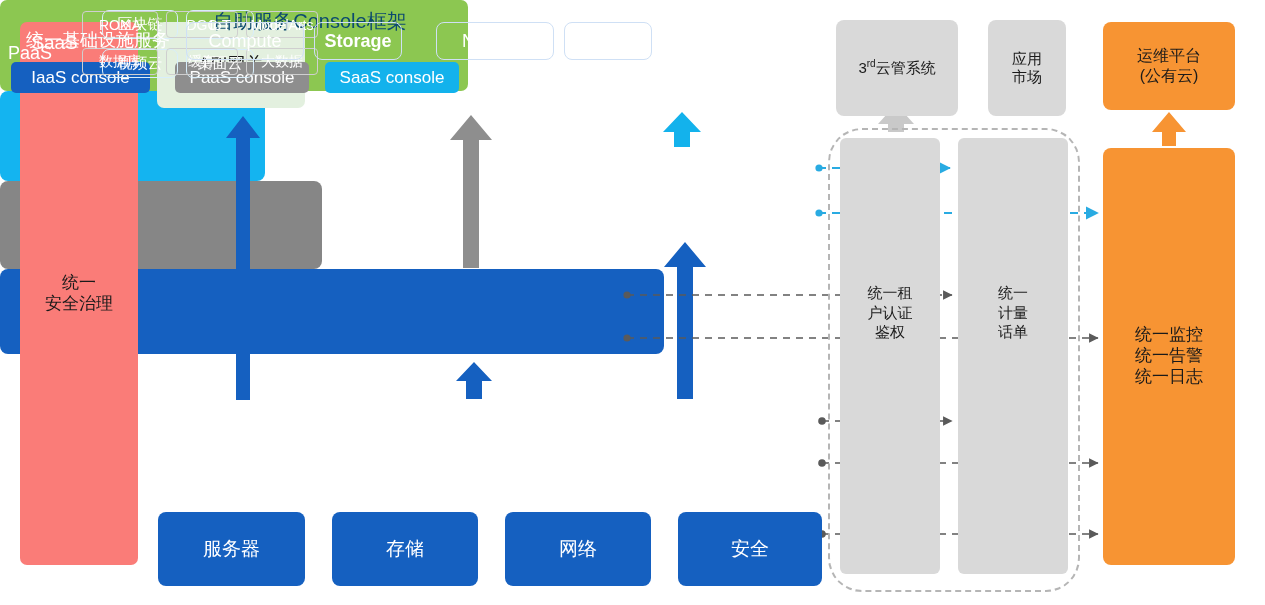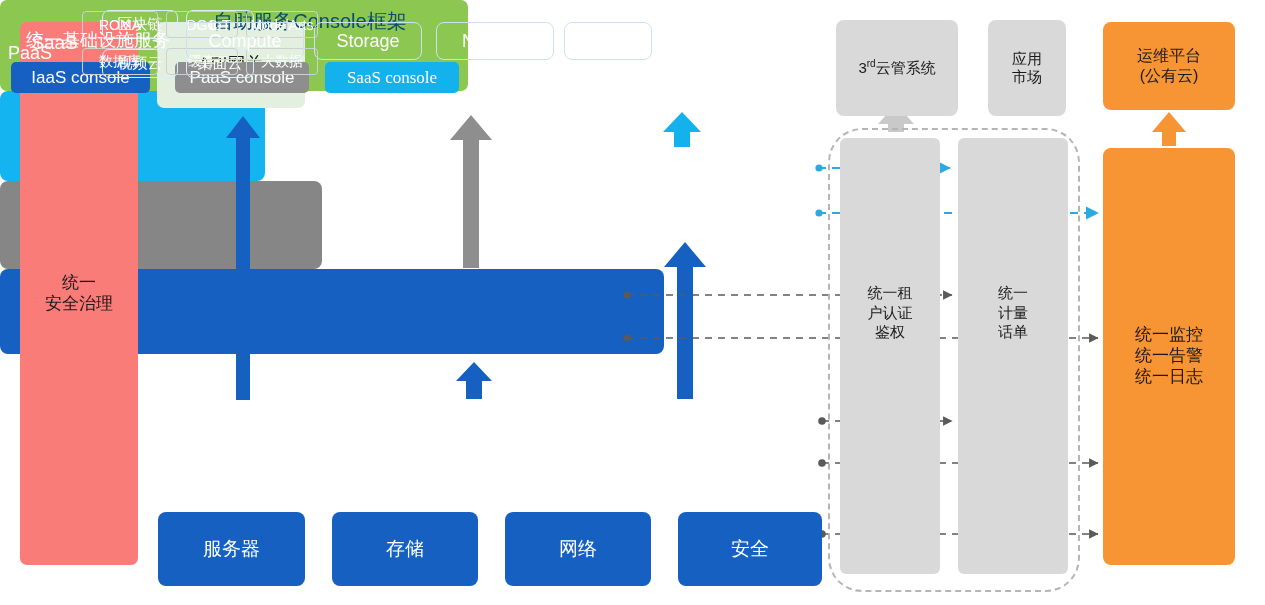--- a/index.html
+++ b/index.html
@@ -22,21 +22,21 @@
 
   
   .console-frame{left:322px;top:22px;width:468px;height:91px;background:#8CC751;
                  border-radius:7px;}
   .console-title{position:absolute;left:0;top:8px;width:532px;text-align:center;
                  font-size:20px;color:#0c4a6e;padding-left:44px;}
   .console-btn{top:62px;height:31px;border-radius:5px;color:#ffffff;font-size:17px;
                padding:12px 9px;}
   .cb-iaas{left:11px;width:139px;background:#1560C0;}
   .cb-paas{left:175px;width:134px;background:#8E8E8E;}
-  .cb-saas{left:325px;width:134px;background:#13B2EC;font-family:Liberation Serif, serif;}
+  .cb-saas{left:325px;width:134px;background:#13B2EC;}
 
   
   .gray-top{background:#D9D9D9;border-radius:8px;color:#1a1a1a;font-size:15px;}
   .g3rd{left:836px;top:20px;width:122px;height:96px;}
   .gapp{left:988px;top:20px;width:78px;height:96px;}
   .sup{font-size:10px;vertical-align:super;text-align:right;}
 
   
   .ops-plat{left:1103px;top:22px;width:132px;height:88px;background:#F79433;
             border-radius:8px;color:#1a1a1a;font-size:16px;}
@@ -70,21 +70,21 @@
   .pp6{left:246px;top:48px;width:72px;}
 
   
   .infra{left:158px;top:400px;width:664px;height:85px;background:#1560C0;
          border-radius:8px;}
   .infra-label{position:absolute;left:12px;top:28px;width:172px;text-align:center;
                color:#ffffff;font-size:18px;}
   .infra-pill{top:22px;height:38px;border-radius:8px;border:1.6px solid #cfe0f5;
               color:#ffffff;font-size:18px;background:transparent;}
   .ip1{left:186px;width:118px;}
-  .ip2{left:314px;width:108px;}
+  .ip2{left:314px;width:88px;font-weight:bold;}
   .ip3{left:436px;width:118px;}
   .ip4{left:564px;width:88px;}
 
   
   .bbox{top:512px;height:74px;background:#1560C0;border-radius:8px;color:#fff;
         font-size:19px;}
   .bb1{left:158px;width:147px;}
   .bb2{left:332px;width:146px;}
   .bb3{left:505px;width:146px;}
   .bb4{left:678px;width:144px;}

